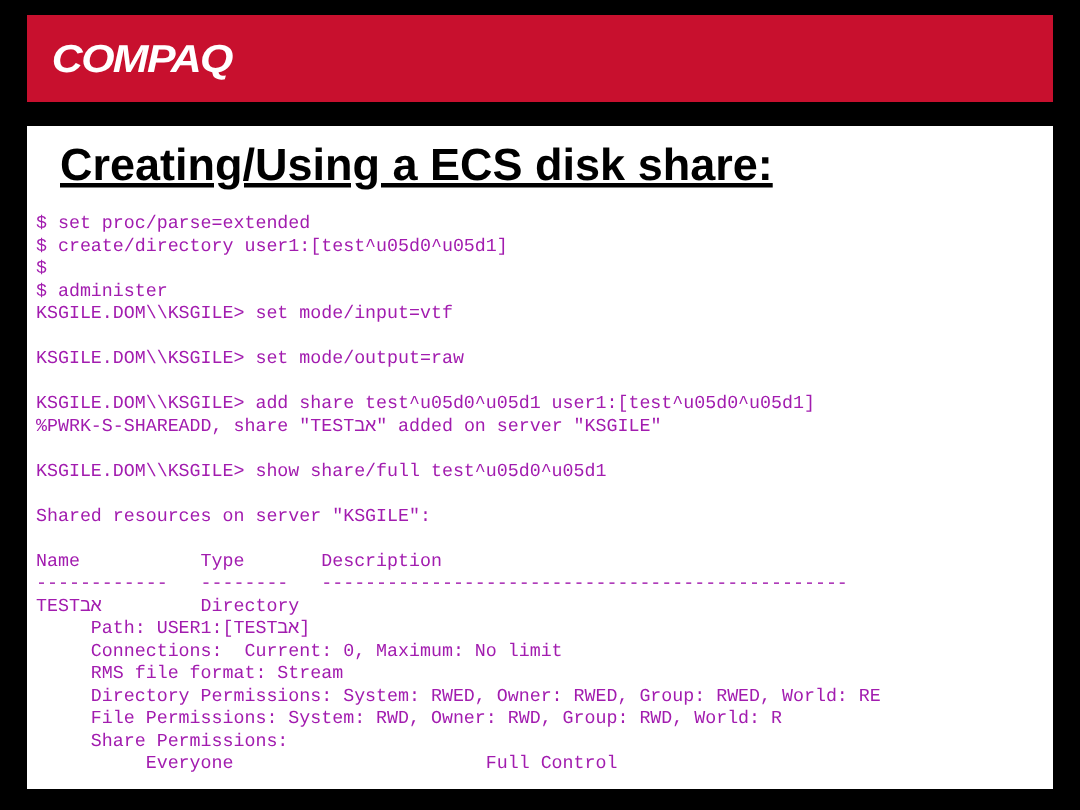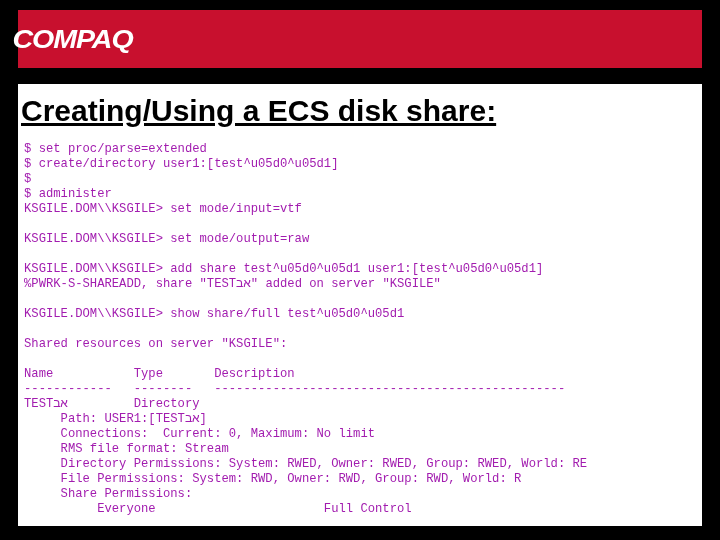--- a/index.html
+++ b/index.html
@@ -16,38 +16,39 @@
     position: relative;
     background: #000;
   }
   .header-red {
     position: absolute;
     left: 18px; right: 18px; top: 10px;
     height: 58px;
     background: #c8102e;
     display: flex;
     align-items: center;
+    padding-left: 22px;
   }
   .logo {
     color: #fff;
     font-family: Arial, sans-serif;
     font-weight: bold;
     font-style: italic;
     font-size: 26px;
     letter-spacing: -1px;
     transform: scaleX(1.1);
   }
   .title-bar {
     position: absolute;
     left: 18px; right: 18px; top: 84px;
     height: 54px;
     background: #fff;
     display: flex;
     align-items: center;
-    padding-left: 3px;
+    padding-left: 22px;
   }
   .title-text {
     font-family: Arial, sans-serif;
     font-weight: bold;
     font-size: 30px;
     color: #000;
     text-decoration: underline;
   }
   .terminal {
     position: absolute;

